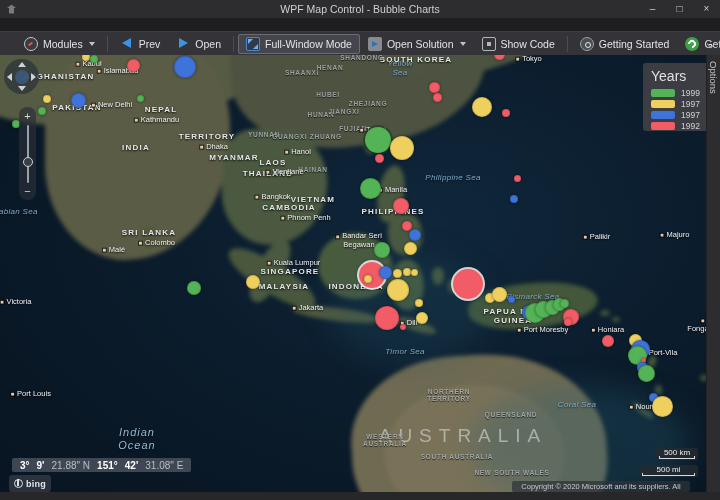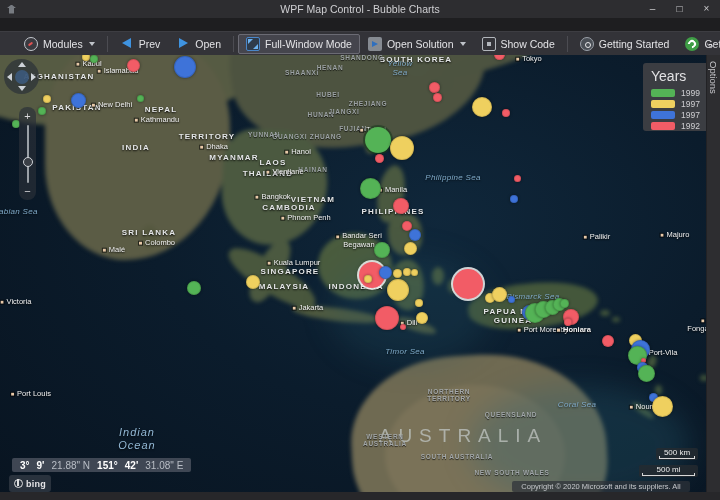--- a/index.html
+++ b/index.html
@@ -285,21 +285,21 @@
         <div class="lbl k-city" style="left: 393px; top: 135px;">Manila</div>
         <div class="lbl k-city" style="left: 529px; top: 4px;">Tokyo</div>
         <div class="lbl k-city" style="left: 157px; top: 188px;">Colombo</div>
         <div class="lbl k-city" style="left: 114px; top: 195px;">Malé</div>
         <div class="lbl k-city" style="left: 294px; top: 208px;">Kuala Lumpur</div>
         <div class="lbl k-city" style="left: 308px; top: 253px;">Jakarta</div>
         <div class="lbl k-city" style="left: 359px; top: 186px;">Bandar Seri
 Begawan</div>
         <div class="lbl k-city" style="left: 409px; top: 268px;">Dili</div>
         <div class="lbl k-city" style="left: 543px; top: 275px;">Port Moresby</div>
-        <div class="lbl k-city" style="left: 574px; top: 275px; font-weight: bold;">Honiara</div>
+        <div class="lbl k-city" style="left: 608px; top: 275px;">Honiara</div>
         <div class="lbl k-city" style="left: 660px; top: 298px;">Port-Vila</div>
         <div class="lbl k-city" style="left: 647px; top: 352px;">Nouméa</div>
         <div class="lbl k-city" style="left: 597px; top: 182px;">Palikir</div>
         <div class="lbl k-city" style="left: 675px; top: 180px;">Majuro</div>
         <div class="lbl k-city" style="left: 704px; top: 270px;">Fongafale</div>
         <div class="lbl k-city" style="left: 16px; top: 247px;">Victoria</div>
         <div class="lbl k-city" style="left: 31px; top: 339px;">Port Louis</div>
         <div class="lbl k-sea" style="left: 400px; top: 13px;">Yellow
 Sea</div>
         <div class="lbl k-sea" style="left: 453px; top: 123px;">Philippine Sea</div>

